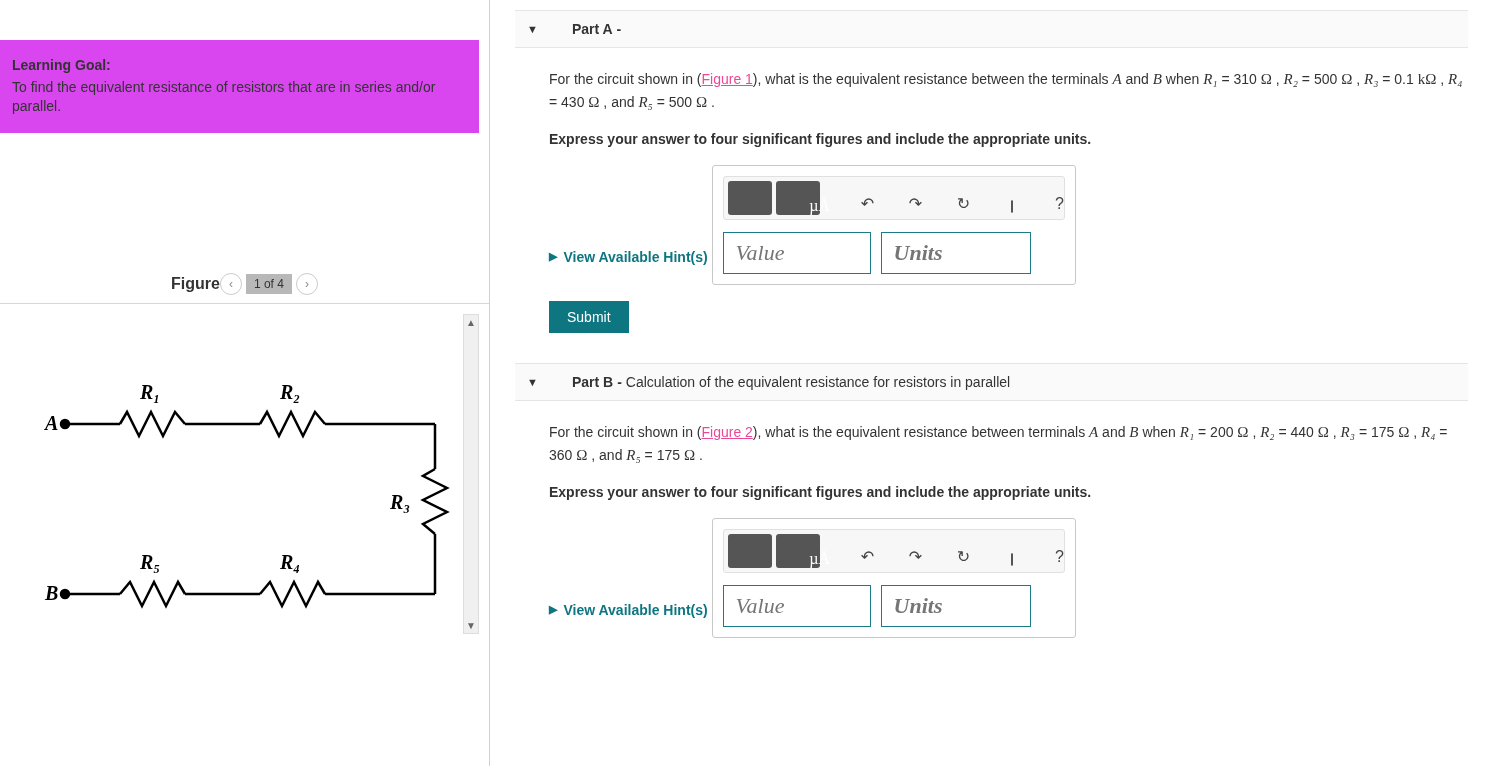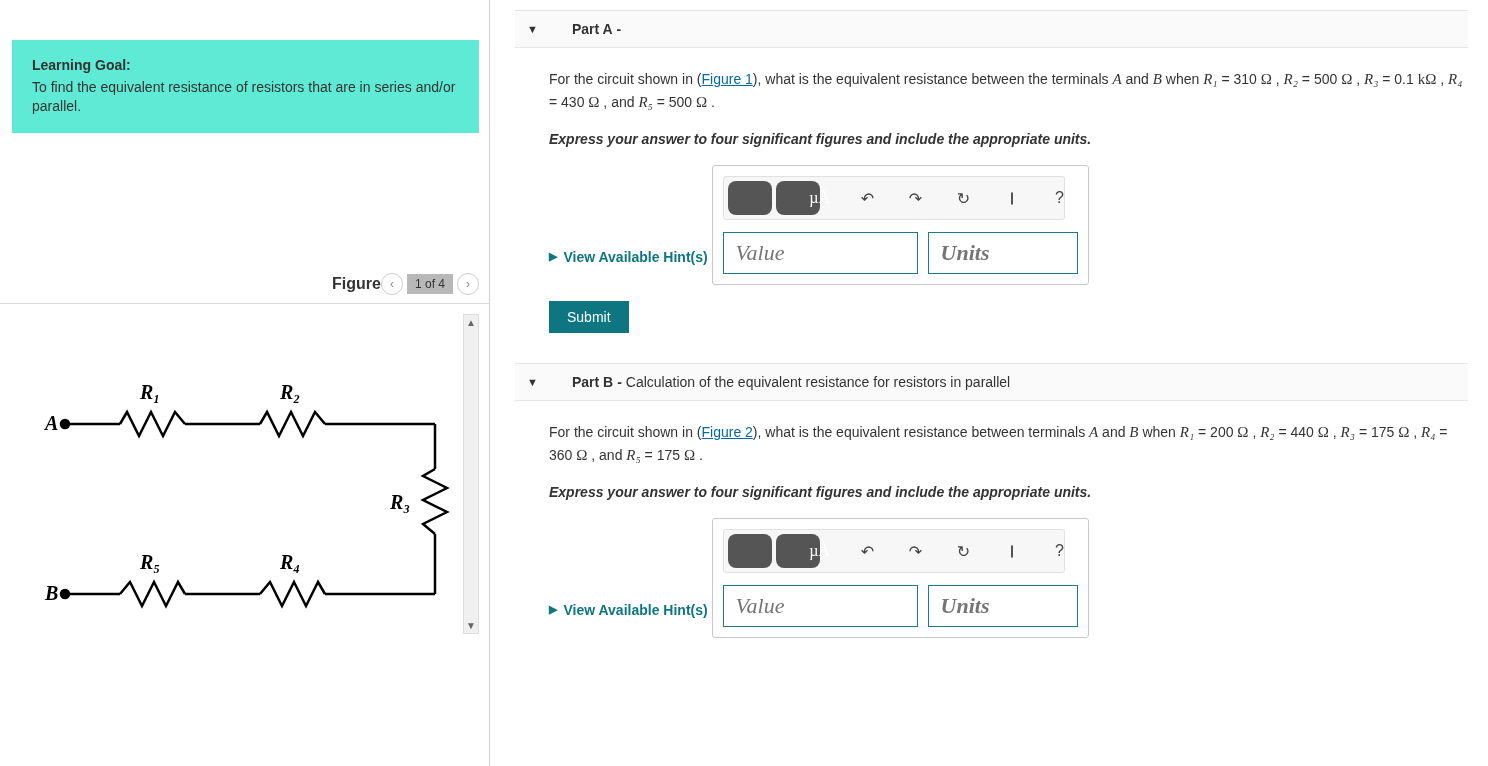--- a/index.html
+++ b/index.html
@@ -17,37 +17,37 @@
   .left-panel {
     width: 490px;
     padding: 0;
     border-right: 1px solid #d0d0d0;
   }
   .right-panel {
     flex: 1;
     padding: 10px 20px 10px 25px;
   }
   .learning-box {
-    background: #5eead4;
-    padding: 16px 20px;
-    margin: 40px 10px 20px 12px;
+    background: #d946ef;
+    padding: 16px 12px;
+    margin: 40px 10px 20px 0;
     color: #333;
     line-height: 1.4;
   }
   .learning-box .title {
     font-weight: bold;
     margin-bottom: 2px;
   }
   .learning-box p {
     margin: 0 0 14px 0;
   }
   .learning-box p:last-child { margin-bottom: 0; }
   .figure-header {
     display: flex;
-    justify-content: flex-end;
+    justify-content: center;
     align-items: center;
     padding: 0 10px 8px 10px;
     margin-top: 140px;
     border-bottom: 1px solid #d8d8d8;
   }
   .figure-header h3 {
     margin: 0;
     font-weight: bold;
     font-size: 16px;
   }
@@ -115,33 +115,32 @@
   .part-header .lbl { font-weight: bold; padding-left: 24px; }
   .part-header .sep { font-weight: bold; margin: 0 4px; }
   .part-body {
     padding: 0 0 30px 34px;
   }
   .question-text {
     line-height: 1.5;
     margin: 0 0 18px 0;
   }
   .question-text a {
-    color: #0369a1;
+    color: #ec4899;
     text-decoration: underline;
   }
   .var {
     font-family: "Times New Roman", serif;
     font-style: italic;
     font-size: 15px;
   }
   .ohm { font-family: "Times New Roman", serif; font-size: 15px; }
   .instruct {
     font-weight: bold;
     margin: 0 0 18px 0;
-    font-style: italic;
   }
   .hints-link {
     color: #0d7680;
     font-weight: bold;
     cursor: pointer;
     margin-bottom: 16px;
     display: inline-flex;
     align-items: center;
     gap: 6px;
   }
@@ -164,23 +163,23 @@
     background: #f7f7f7;
     border: 1px solid #e0e0e0;
     border-radius: 3px;
     padding: 4px;
     width: fit-content;
   }
   .tb-btn {
     width: 34px;
     height: 30px;
     display: inline-flex;
-    align-items: center;
+    align-items: flex-end;
     justify-content: center;
-    border-radius: 8px;
+    border-radius: 3px;
     cursor: pointer;
     font-size: 16px;
     color: #444;
     padding-left: 44px;
   }
   .tb-dark {
     background: #555;
     color: #fff;
     width: 40px;
     height: 34px;
@@ -199,21 +198,21 @@
   }
   .value-input, .units-input {
     border: 1px solid #1c7b8a;
     padding: 8px 12px;
     font-family: "Times New Roman", serif;
     font-style: italic;
     font-size: 22px;
     color: #888;
     height: 42px;
   }
-  .value-input { width: 195px; }
+  .value-input { width: 148px; }
   .units-input { width: 150px; font-weight: bold; }
   .submit-btn {
     background: #0d7680;
     color: #fff;
     border: none;
     padding: 8px 18px;
     font-size: 14px;
     cursor: pointer;
     text-align: center;
   }

